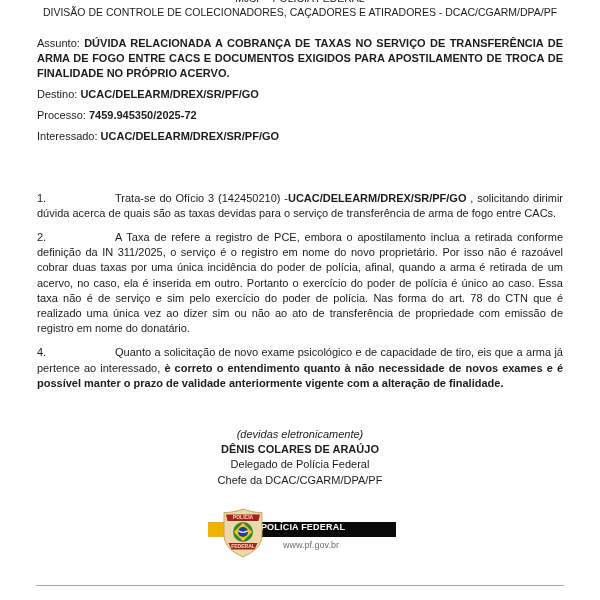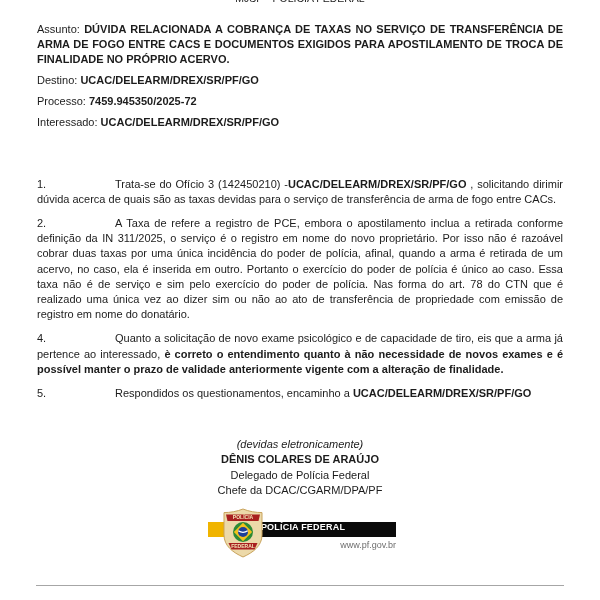--- a/index.html
+++ b/index.html
@@ -93,21 +93,21 @@
     text-align: center;
     color: #ffffff;
     font-size: 9px;
     font-weight: bold;
     letter-spacing: 0.2px;
   }
   .logo-url {
     position: absolute;
     left: 226px; top: 548px;
     width: 170px;
-    text-align: right;
+    text-align: center;
     color: #6e6e6e;
     font-size: 9px;
   }
   .badge {
     position: absolute;
     left: 221px; top: 516px;
     width: 44px; height: 50px;
   }
   .footer-rule {
     position: absolute;
@@ -118,34 +118,34 @@
 </style>
 </head>
 <body>
 
 <div class="doc">
 
   <div class="content">
 
     <div class="hdr">
       <div class="hdr-line1">MJSP - POLÍCIA FEDERAL</div>
+      <div class="hdr-line2">DIVISÃO DE CONTROLE DE COLECIONADORES, CAÇADORES E ATIRADORES - DCAC/CGARM/DPA/PF</div>
     </div>
 
     <div class="fields">
       <div class="field"><span>Assunto: </span><span class="val">DÚVIDA RELACIONADA A COBRANÇA DE TAXAS NO SERVIÇO DE TRANSFERÊNCIA DE ARMA DE FOGO ENTRE CACS E DOCUMENTOS EXIGIDOS PARA APOSTILAMENTO DE TROCA DE FINALIDADE NO PRÓPRIO ACERVO.</span></div>
       <div class="field"><span>Destino: </span><span class="val">UCAC/DELEARM/DREX/SR/PF/GO</span></div>
       <div class="field"><span>Processo: </span><span class="val">7459.945350/2025-72</span></div>
       <div class="field"><span>Interessado: </span><span class="val">UCAC/DELEARM/DREX/SR/PF/GO</span></div>
     </div>
 
     <div class="paras">
       <div class="para"><span class="pnum">1.</span><span>Trata-se do Ofício 3 (142450210) -</span><b>UCAC/DELEARM/DREX/SR/PF/GO</b><span> , solicitando dirimir dúvida acerca de quais são as taxas devidas para o serviço de transferência de arma de fogo entre CACs.</span></div>
       <div class="para"><span class="pnum">2.</span><span>A Taxa de refere a registro de PCE, embora o apostilamento inclua a retirada conforme definição da IN 311/2025, o serviço é o registro em nome do novo proprietário. Por isso não é razoável cobrar duas taxas por uma única incidência do poder de polícia, afinal, quando a arma é retirada de um acervo, no caso, ela é inserida em outro. Portanto o exercício do poder de polícia é único ao caso. Essa taxa não é de serviço e sim pelo exercício do poder de polícia. Nas forma do art. 78 do CTN que é realizado uma única vez ao dizer sim ou não ao ato de transferência de propriedade com emissão de registro em nome do donatário.</span><b></b><span></span></div>
       <div class="para"><span class="pnum">4.</span><span>Quanto a solicitação de novo exame psicológico e de capacidade de tiro, eis que a arma já pertence ao interessado,  </span><b>è correto o entendimento quanto à não necessidade de novos exames e é possível manter o prazo de validade anteriormente vigente com a alteração de finalidade.</b><span></span></div>
-      <div class="para"><span class="pnum">5.</span><span>Respondidos os questionamentos, encaminho a </span><b>UCAC/DELEARM/DREX/SR/PF/GO</b><span></span></div>
     </div>
 
     <div class="sig">
       <div class="sig-elec">(devidas eletronicamente)</div>
       <div class="sig-name">DÊNIS COLARES DE ARAÚJO</div>
       <div class="sig-role">Delegado de Polícia Federal</div>
       <div class="sig-unit">Chefe da DCAC/CGARM/DPA/PF</div>
     </div>
   </div>
 

